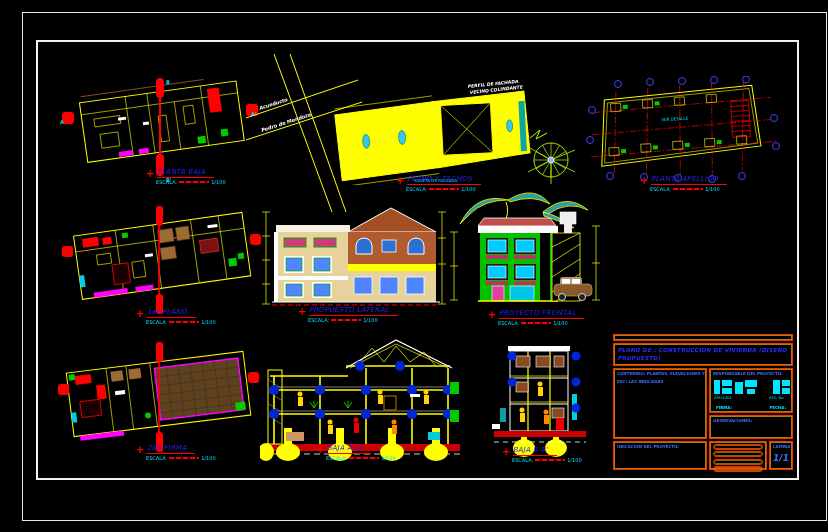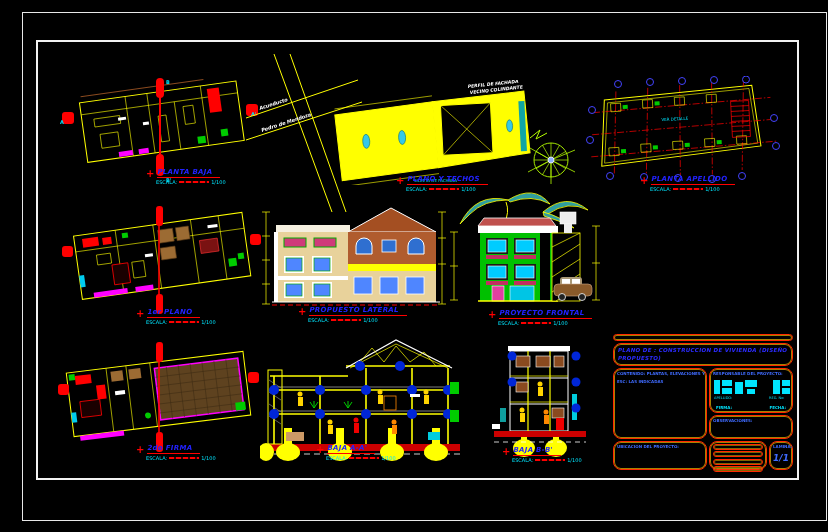--- a/index.html
+++ b/index.html
@@ -13,28 +13,28 @@
   .sy2{stroke:#ffff00;fill:none;stroke-width:.6;}
   .sw{stroke:#ffffff;fill:none;stroke-width:1;}
   .street{fill:#ffffff;font:italic bold 5px "DejaVu Sans",sans-serif;}
   .wn{fill:#ffffff;font:italic bold 4.5px "DejaVu Sans",sans-serif;}
   .cn{fill:#00e5ff;font:4px "DejaVu Sans",sans-serif;}
   .mk{fill:#00e5ff;font:bold 5px "DejaVu Sans",sans-serif;}
   
   .dwg-label{position:absolute;display:flex;flex-direction:column;}
   .lbl-row{display:flex;align-items:flex-end;gap:3px;}
   .crosshair{color:#ff0000;font-weight:bold;font-size:10px;line-height:8px;}
-  .dwg-title{color:#2222ff;font-style:italic;font-weight:bold;font-size:7px;letter-spacing:.3px;
+  .dwg-title{color:#2222ff;font-style:italic;font-weight:normal;font-size:7px;letter-spacing:.3px;
              border-bottom:1.5px solid #ff0000;padding:0 8px 1px 0;white-space:nowrap;}
   .scale-row{display:flex;align-items:center;gap:2px;margin:1px 0 0 10px;}
   .scale-label,.scale-value{color:#00e5ff;font-size:5px;white-space:nowrap;}
   .scale-bar{width:30px;height:2px;background:repeating-linear-gradient(90deg,#ff0000 0 5px,#3a0000 5px 7px);}
   
   #titleblock{position:absolute;left:611px;top:334px;width:186px;height:138px;}
-  .tb-box{position:absolute;border:1px solid #ff2a00;border-radius:8px;
+  .tb-box{position:absolute;border:1px solid #ff2a00;border-radius:0;
           box-shadow:inset 0 0 0 1px rgba(255,200,0,.65);background:#000;box-sizing:border-box;}
   .tb-title-text{display:block;padding:2px 4px;color:#2b2bff;font:italic bold 5.5px/1.5 "DejaVu Sans",sans-serif;letter-spacing:.3px;}
   .tb-tiny{color:#3f6bff;font:bold 4px/1.4 "DejaVu Sans",sans-serif;padding:2px 3px 0 3px;white-space:nowrap;overflow:hidden;}
   .tb-tiny.cy{color:#00e5ff;}
   .stamp-svg{position:absolute;left:3px;top:9px;}
   .stamp-foot{position:absolute;bottom:1px;left:3px;right:3px;display:flex;justify-content:space-between;}
   .tb-row{height:4px;border:1px solid #ff2a00;border-radius:3px;margin:1.5px 3px;
           box-shadow:inset 0 0 0 1px rgba(255,200,0,.5);}
   .sheet-num{color:#3f6bff;font:italic bold 9px "DejaVu Sans",sans-serif;text-align:center;margin-top:3px;}
 </style>

